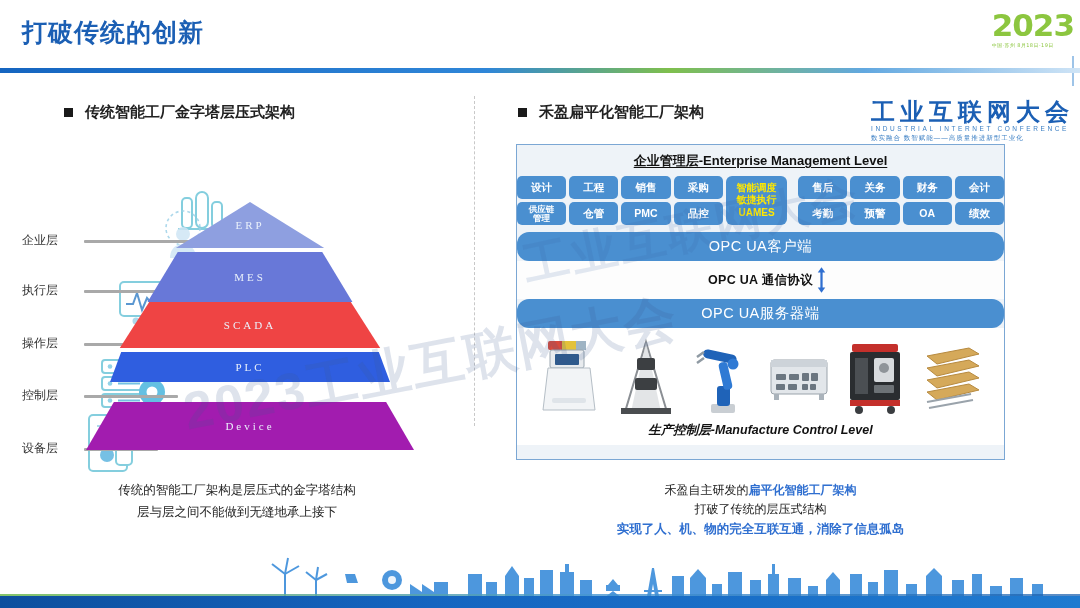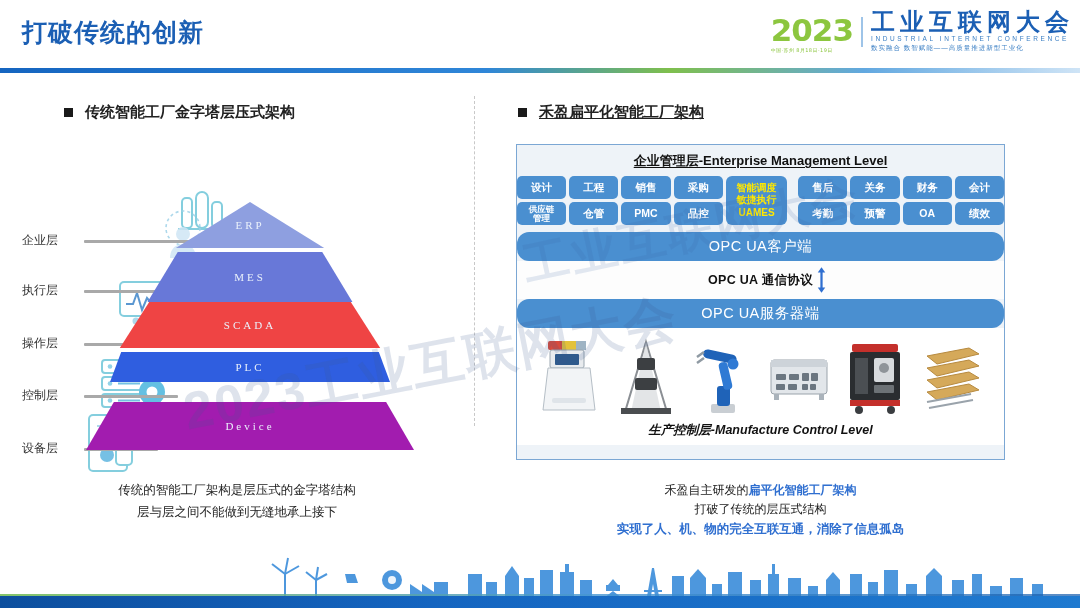--- a/index.html
+++ b/index.html
@@ -12,21 +12,21 @@
   }
 
   
   .slide-title {
     position: absolute; left: 22px; top: 16px;
     font-size: 25px; font-weight: bold; color: #1b5fb4;
     letter-spacing: 1px;
   }
   .logo-wrap {
     position: absolute; right: 6px; top: 10px;
-    display: flex; align-items: flex-end; gap: 8px;
+    display: flex; align-items: flex-end; gap: 8px; flex-direction: column;
   }
   .logo-year {
     font-size: 31px; font-weight: bold; color: #8cc63f;
     letter-spacing: -1px; line-height: 1;
     font-family: "DejaVu Sans", sans-serif;
   }
   .logo-year .cn-sub {
     display: block; font-size: 5px; color: #8cc63f;
     letter-spacing: 0.4px; font-weight: normal; margin-top: 2px;
   }
@@ -49,21 +49,21 @@
     background: linear-gradient(90deg,#1565c0 0%,#2f86d8 45%,#7fbf4d 62%,#62a8e0 80%,#cfe4f6 100%);
   }
 
   
   .sec-head {
     position: absolute; display: flex; align-items: center; gap: 12px;
     font-size: 15px; font-weight: bold; color: #222;
   }
   .sec-head .bullet { width: 9px; height: 9px; background: #1a1a1a; display: inline-block; }
   #sec-left { left: 64px; top: 103px; }
-  #sec-right { left: 518px; top: 103px; text-decoration: underline; }
+  #sec-right { left: 518px; top: 103px; }
 
   .vdivider {
     position: absolute; left: 474px; top: 96px; width: 1px; height: 330px;
     border-left: 1px dashed #c8c8c8;
   }
 
   
   .pyramid-area { position: absolute; left: 0; top: 150px; width: 474px; height: 340px; }
   .layer-label {
     position: absolute; left: 22px; font-size: 12px; color: #333; width: 60px;

